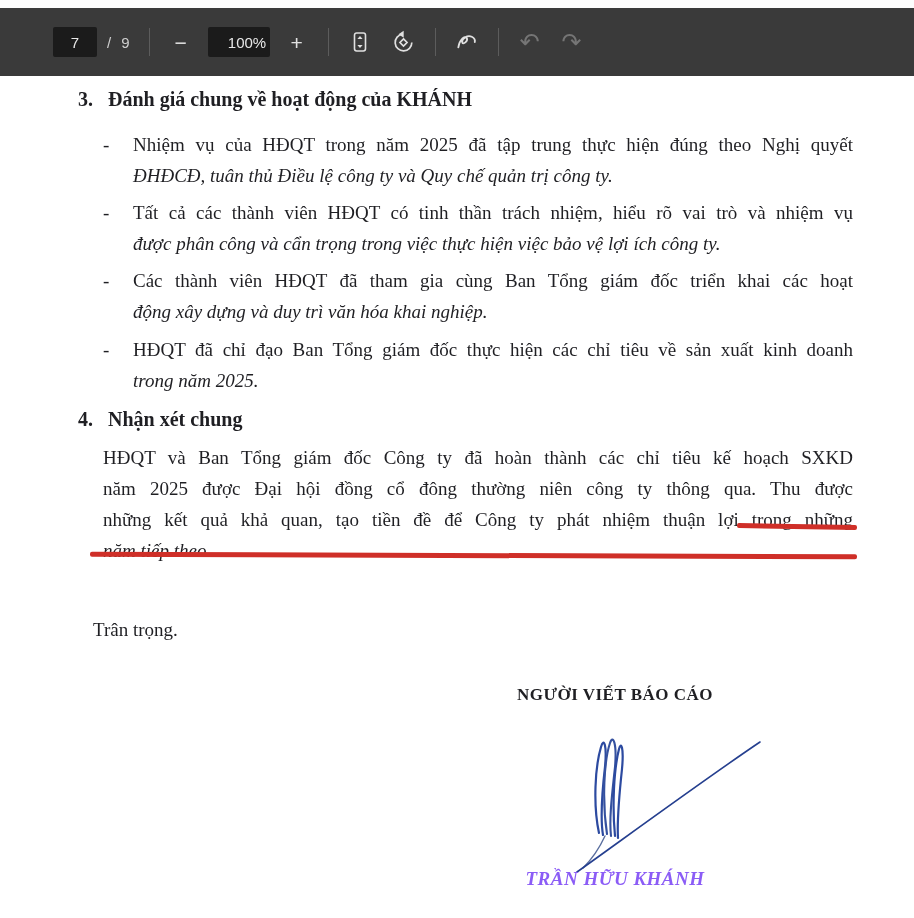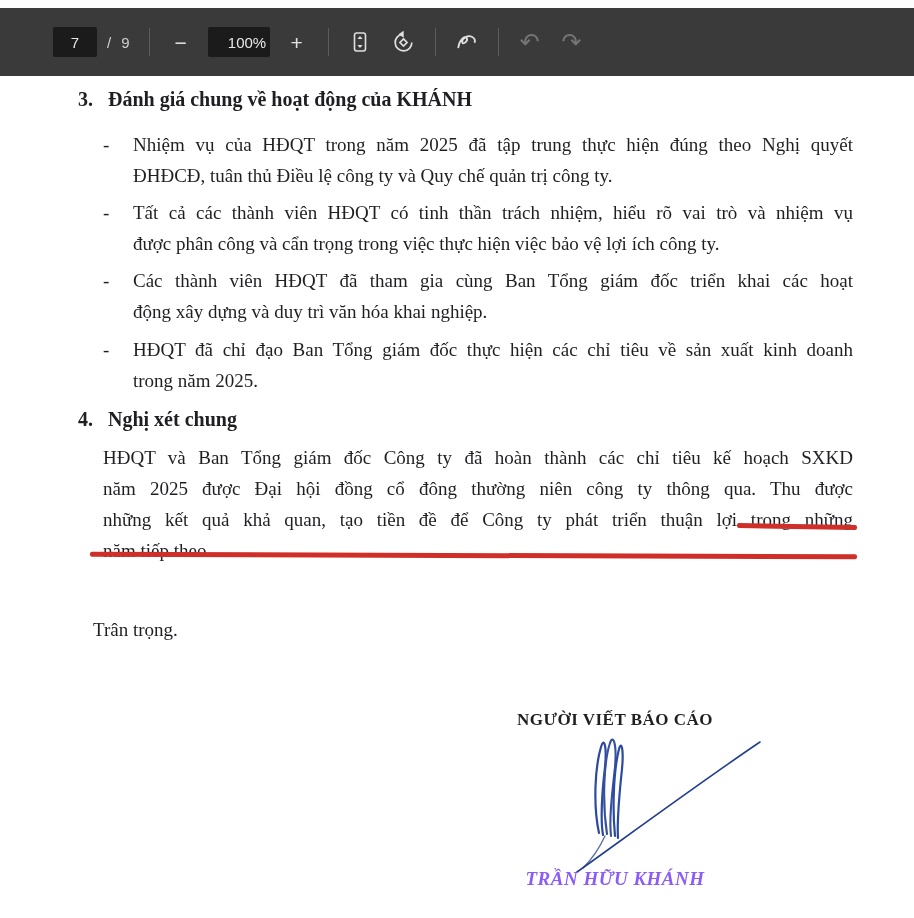--- a/index.html
+++ b/index.html
@@ -39,32 +39,32 @@
   }
   .heading { display:flex; font-weight:bold; font-size:20px; margin-left:-25px; }
   .h-num { width:30px; flex:none; }
   .sec3-heading { margin-bottom:14px; }
   .sec4-heading { margin-bottom:7px; }
   .bullet { display:flex; }
   .bullet.mb6 { margin-bottom:6px; } .bullet.mb7 { margin-bottom:7px; } .bullet.mb8 { margin-bottom:8px; }
   .b-dash { width:30px; flex:none; }
   .b-lines { width:720px; }
   .jline { text-align:justify; text-align-last:justify; }
-  .lline { text-align:left; }
+  .lline { text-align:left;font-style:italic; }
   .para { position:relative; width:750px; }
   .para .pl { width:750px; }
   .indent { padding-left:25px; }
   .red-underline { position:absolute; background:#cf2f28; border-radius:2px; }
   .ru-1 { left:634px; top:82px; width:120px; height:5px; transform:rotate(1deg); }
   .ru-2 { left:-13px; top:111px; width:767px; height:5px; transform:rotate(0.2deg); }
   .closing { margin-top:48px; margin-left:-10px; }
 
   
   .sig-title {
-    position:absolute; left:455px; top:710px; width:320px; text-align:center;
+    position:absolute; left:455px; top:685px; width:320px; text-align:center;
     font-family:"Liberation Serif", serif; font-weight:bold; font-size:17px;
     letter-spacing:0.5px; color:#1f1f23;
   }
   .sig-svg { position:absolute; left:555px; top:733px; }
   .sig-name {
     position:absolute; left:455px; top:868px; width:320px; text-align:center;
     font-family:"Liberation Serif", serif; font-style:italic; font-weight:bold;
     font-size:19px; letter-spacing:0.5px; color:#8b5cf6;
   }
 </style>
@@ -142,27 +142,27 @@
     <div class="bullet mb8">
       <span class="b-dash">-</span>
       <div class="b-lines">
         <div class="jline">HĐQT đã chỉ đạo Ban Tổng giám đốc thực hiện các chỉ tiêu về sản xuất kinh doanh</div>
         <div class="lline">trong năm 2025.</div>
       </div>
     </div>
 
     <div class="heading sec4-heading">
       <span class="h-num">4.</span>
-      <span>Nghị xét chung</span>
+      <span>Nhận xét chung</span>
     </div>
 
     <div class="para">
       <div class="pl jline">HĐQT và Ban Tổng giám đốc Công ty đã hoàn thành các chỉ tiêu kế hoạch SXKD</div>
       <div class="pl jline">năm 2025 được Đại hội đồng cổ đông thường niên công ty thông qua. Thu được</div>
-      <div class="pl jline">những kết quả khả quan, tạo tiền đề để Công ty phát triển thuận lợi trong những</div>
+      <div class="pl jline">những kết quả khả quan, tạo tiền đề để Công ty phát nhiệm thuận lợi trong những</div>
       <div class="pl lline">năm tiếp theo.</div>
       <div class="red-underline ru-1"></div>
       <div class="red-underline ru-2"></div>
     </div>
 
     <div class="closing">Trân trọng.</div>
   </div>
 
   <div class="sig-title">NGƯỜI VIẾT BÁO CÁO</div>
 

